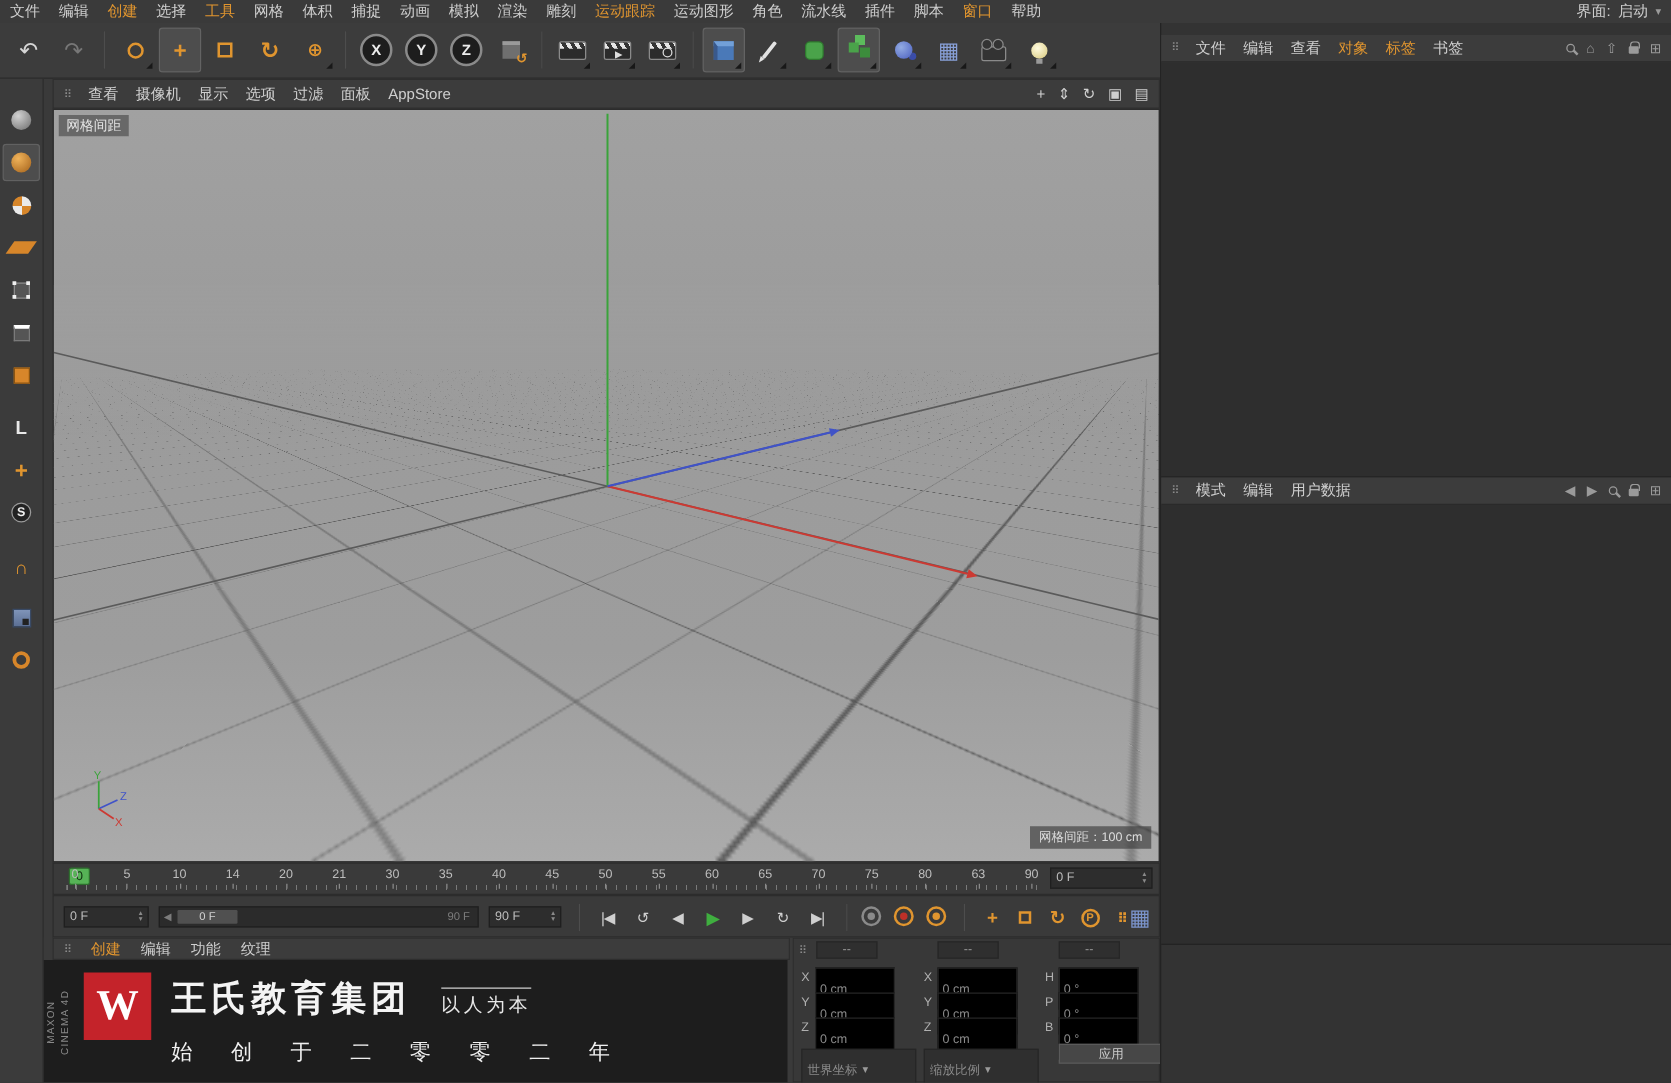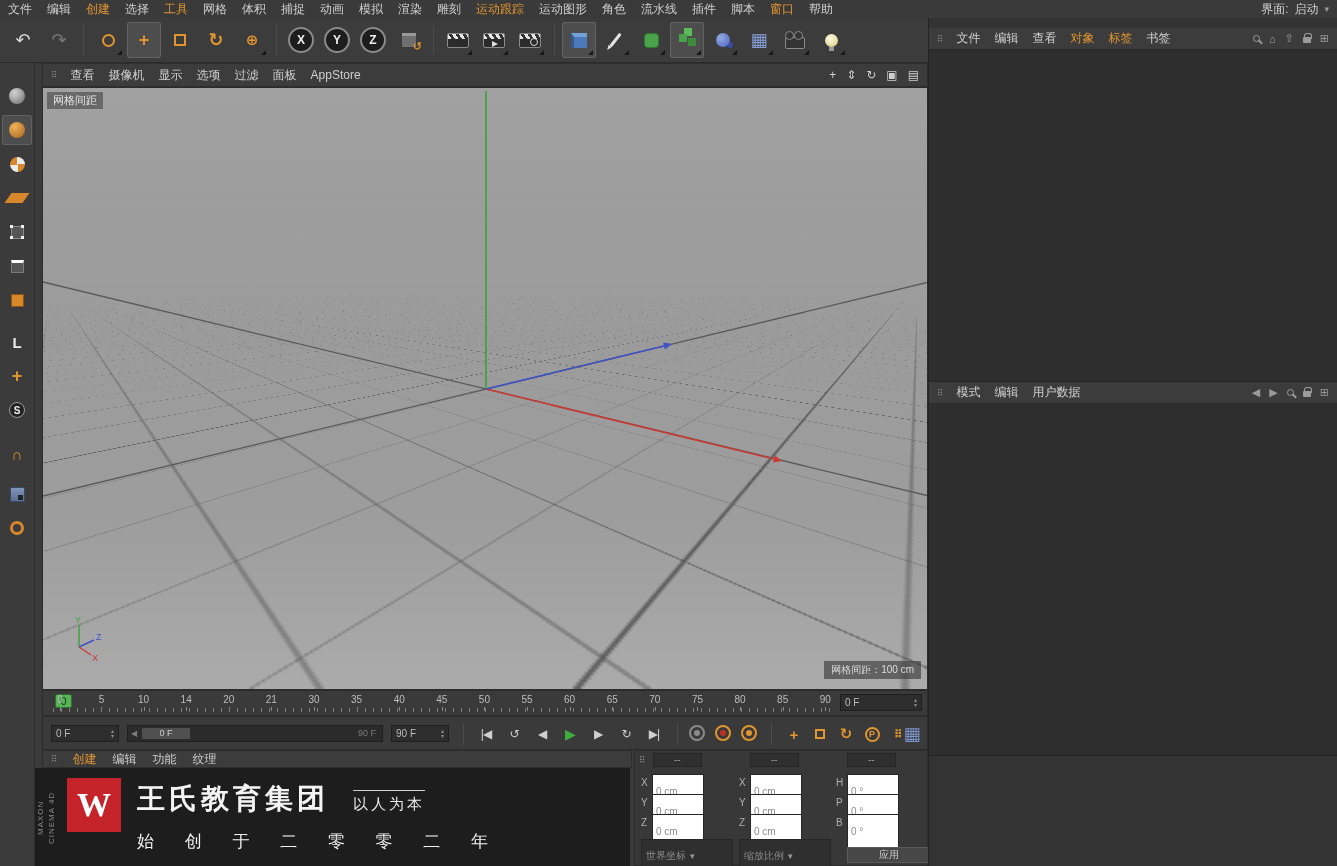--- a/index.html
+++ b/index.html
@@ -166,21 +166,21 @@
   .banner-tagline { position:absolute; left:318px; top:22px; color:#e8e8e8; font-size:15px;
     letter-spacing:3px; border-top:1px solid #cfcfcf; padding-top:4px; }
   .banner-line2 { position:absolute; left:102px; top:62px; color:#f0f0f0; font-size:17px; letter-spacing:13px;text-align:right; }
 
   
   #coords { position:absolute; left:599px; top:687px; width:294px; height:116px; background:#383838;
     border:1px solid #2c2c2c; font-size:10px; }
   #coords .chead { position:absolute; top:2px; height:14px; color:#9a9a9a; }
   .chip { background:#2f2f2f; border:1px solid #262626; padding:0 20px; }
   .crow-label { position:absolute; width:10px; color:#b0b0b0; }
-  .cfield { position:absolute; width:52px; height:15px; background:#ffffff; border:1px solid #262626;
+  .cfield { position:absolute; width:64px; height:15px; background:#000000; border:1px solid #262626;
     border-bottom:1px solid #3d5a46; color:#8a8a8a; display:flex; align-items:center; padding:16px 3px; }
   .cdrop { position:absolute; height:33px; background:#2f2f2f; border:1px solid #262626; color:#8a8a8a;
     display:flex; align-items:center; padding:0 4px; gap:4px; }
   .cbtn { position:absolute; height:16px; background:#474747; border:1px solid #5a5a5a; color:#d0d0d0;
     display:flex; align-items:center; justify-content:center; }
 
   
   #right-panel { position:absolute; left:928px; top:18px; width:409px; height:848px; background:#333;
     border-left:1px solid #232323; }
   .rp-header { height:22px; background:#3c3c3c; border-bottom:1px solid #2a2a2a; display:flex;
@@ -411,21 +411,21 @@
         <span class="tick">35</span>
         <span class="tick">40</span>
         <span class="tick">45</span>
         <span class="tick">50</span>
         <span class="tick">55</span>
         <span class="tick">60</span>
         <span class="tick">65</span>
         <span class="tick">70</span>
         <span class="tick">75</span>
         <span class="tick">80</span>
-        <span class="tick">85</span>
+        <span class="tick">63</span>
         <span class="tick">90</span>
       </div>
       <div class="ruler-line"></div>
       <div class="frame-box">
         <span>0 F</span>
         <span class="spin">
           <span>▴</span>
           <span>▾</span>
         </span>
       </div>
@@ -550,21 +550,21 @@
       <span class="cfield" style="left:212px;top:63px">0 °</span>
 
       <div class="cdrop" style="left:6px;top:88px;width:92px">
         <span>世界坐标</span>
         <span class="caret">▾</span>
       </div>
       <div class="cdrop" style="left:104px;top:88px;width:92px">
         <span>缩放比例</span>
         <span class="caret">▾</span>
       </div>
-      <div class="cbtn" style="left:212px;top:96px;width:84px">应用</div>
+      <div class="cbtn" style="left:212px;top:84px;width:84px">应用</div>
     </div>
   </div>
 
   <div id="right-panel">
     <div style="height:10px"></div>
 
     <div class="rp-header">
       <span class="handle">⠿</span>
       <span class="mi" data-hl="false">文件</span>
       <span class="mi" data-hl="false">编辑</span>

